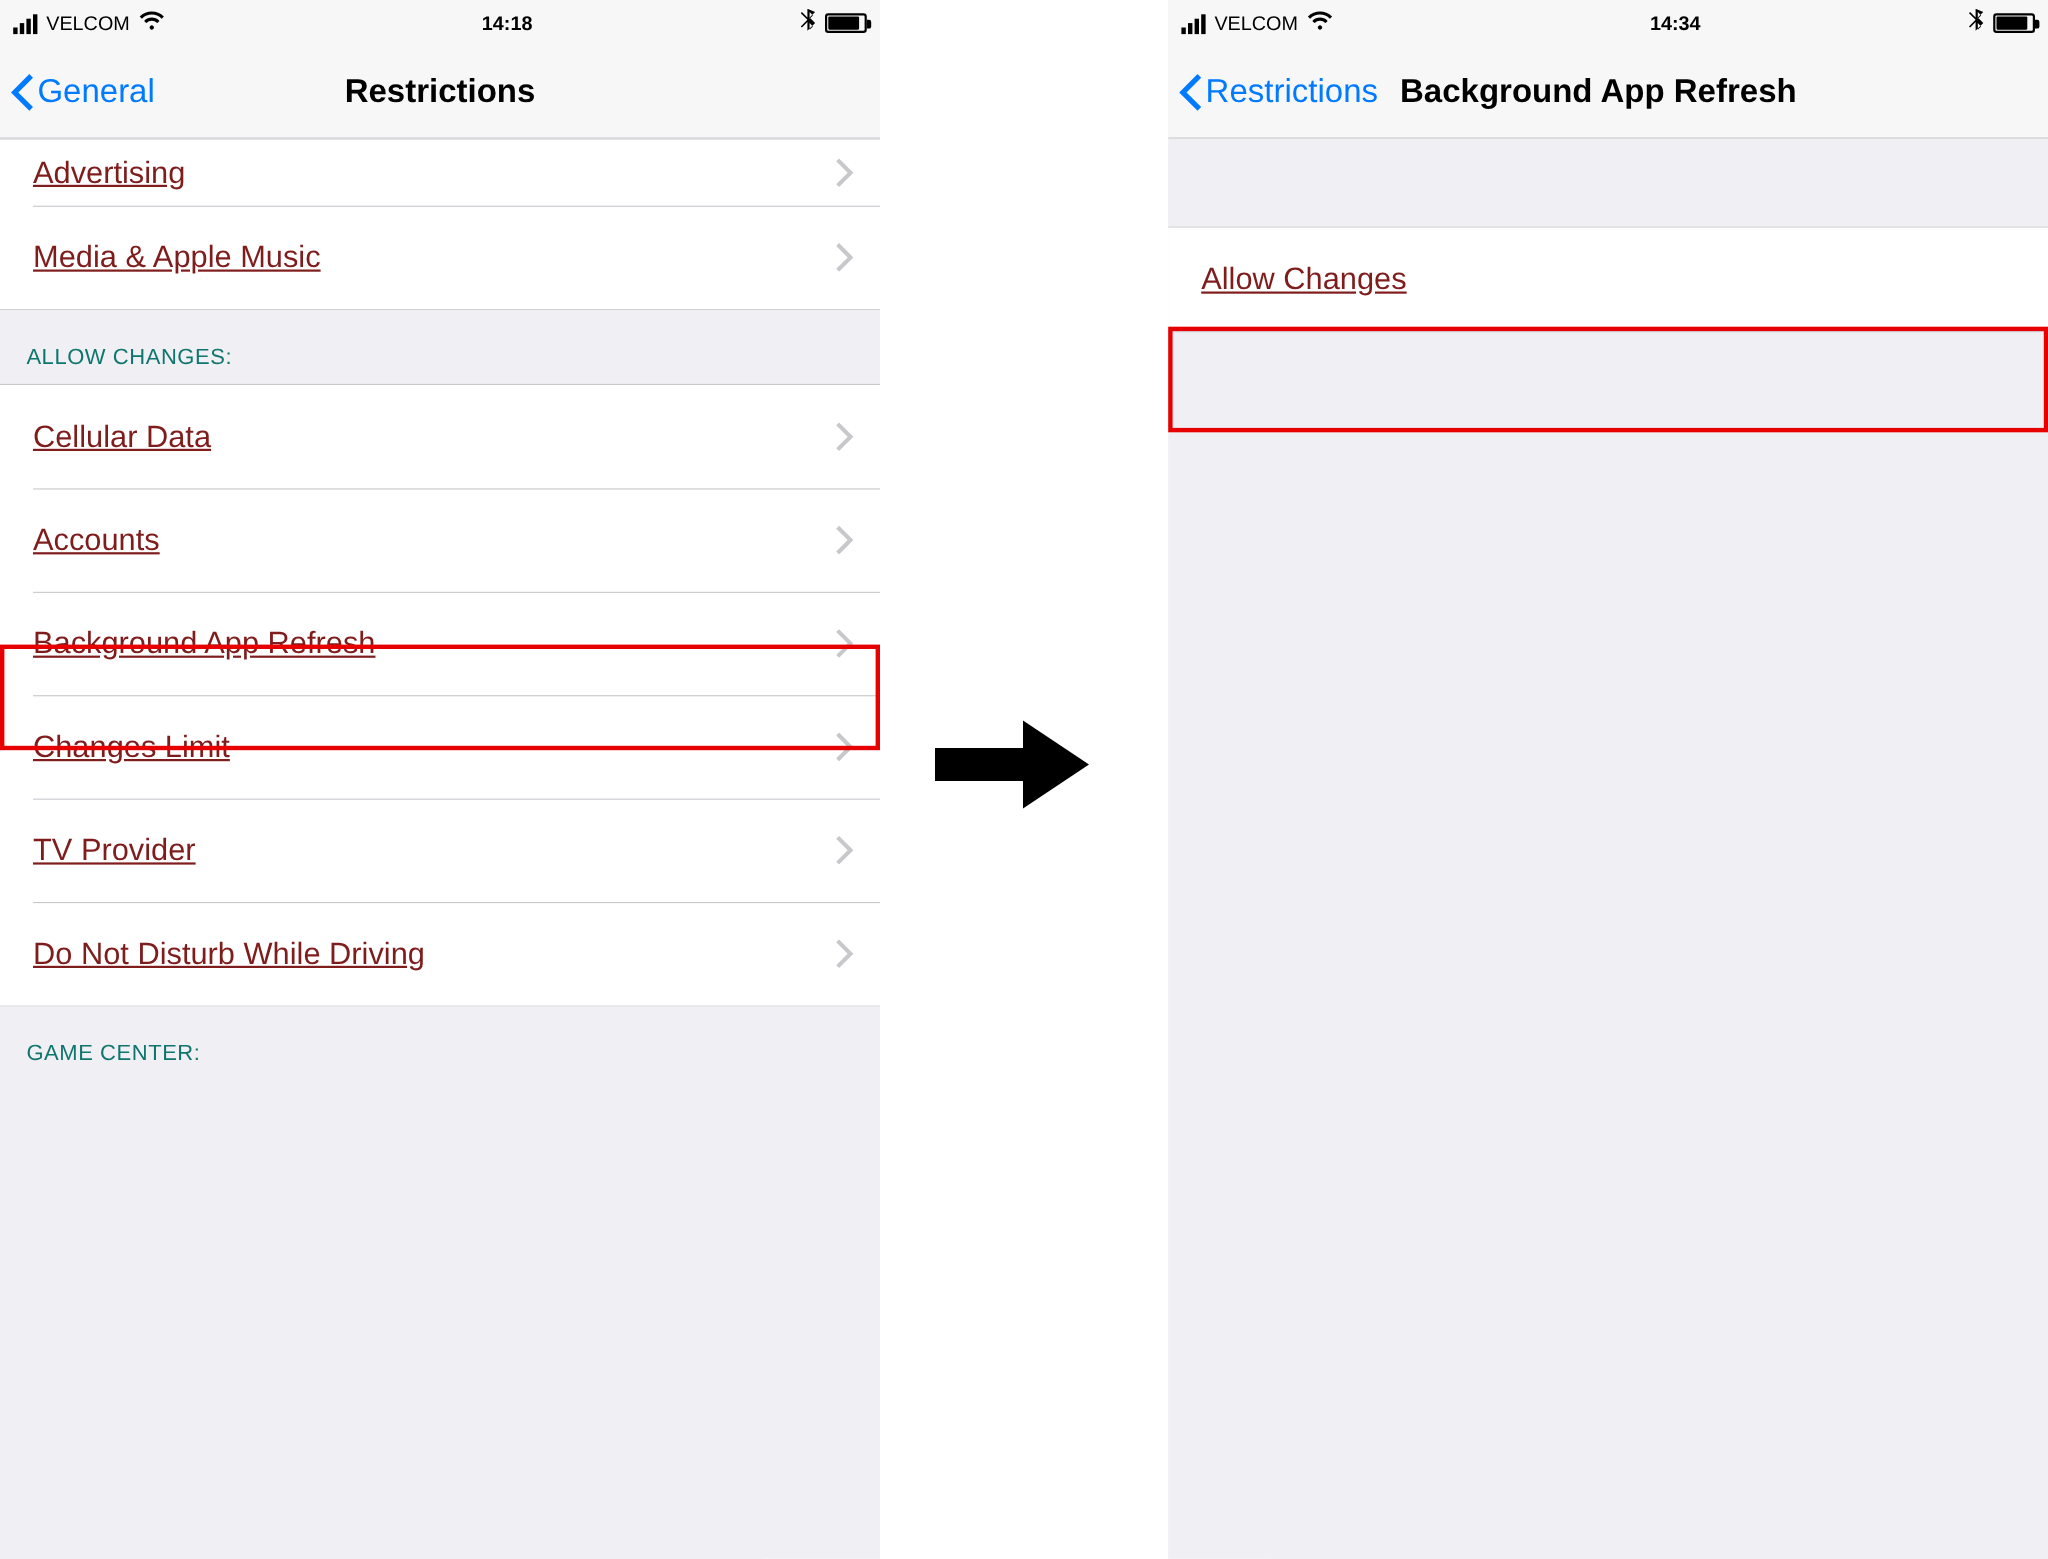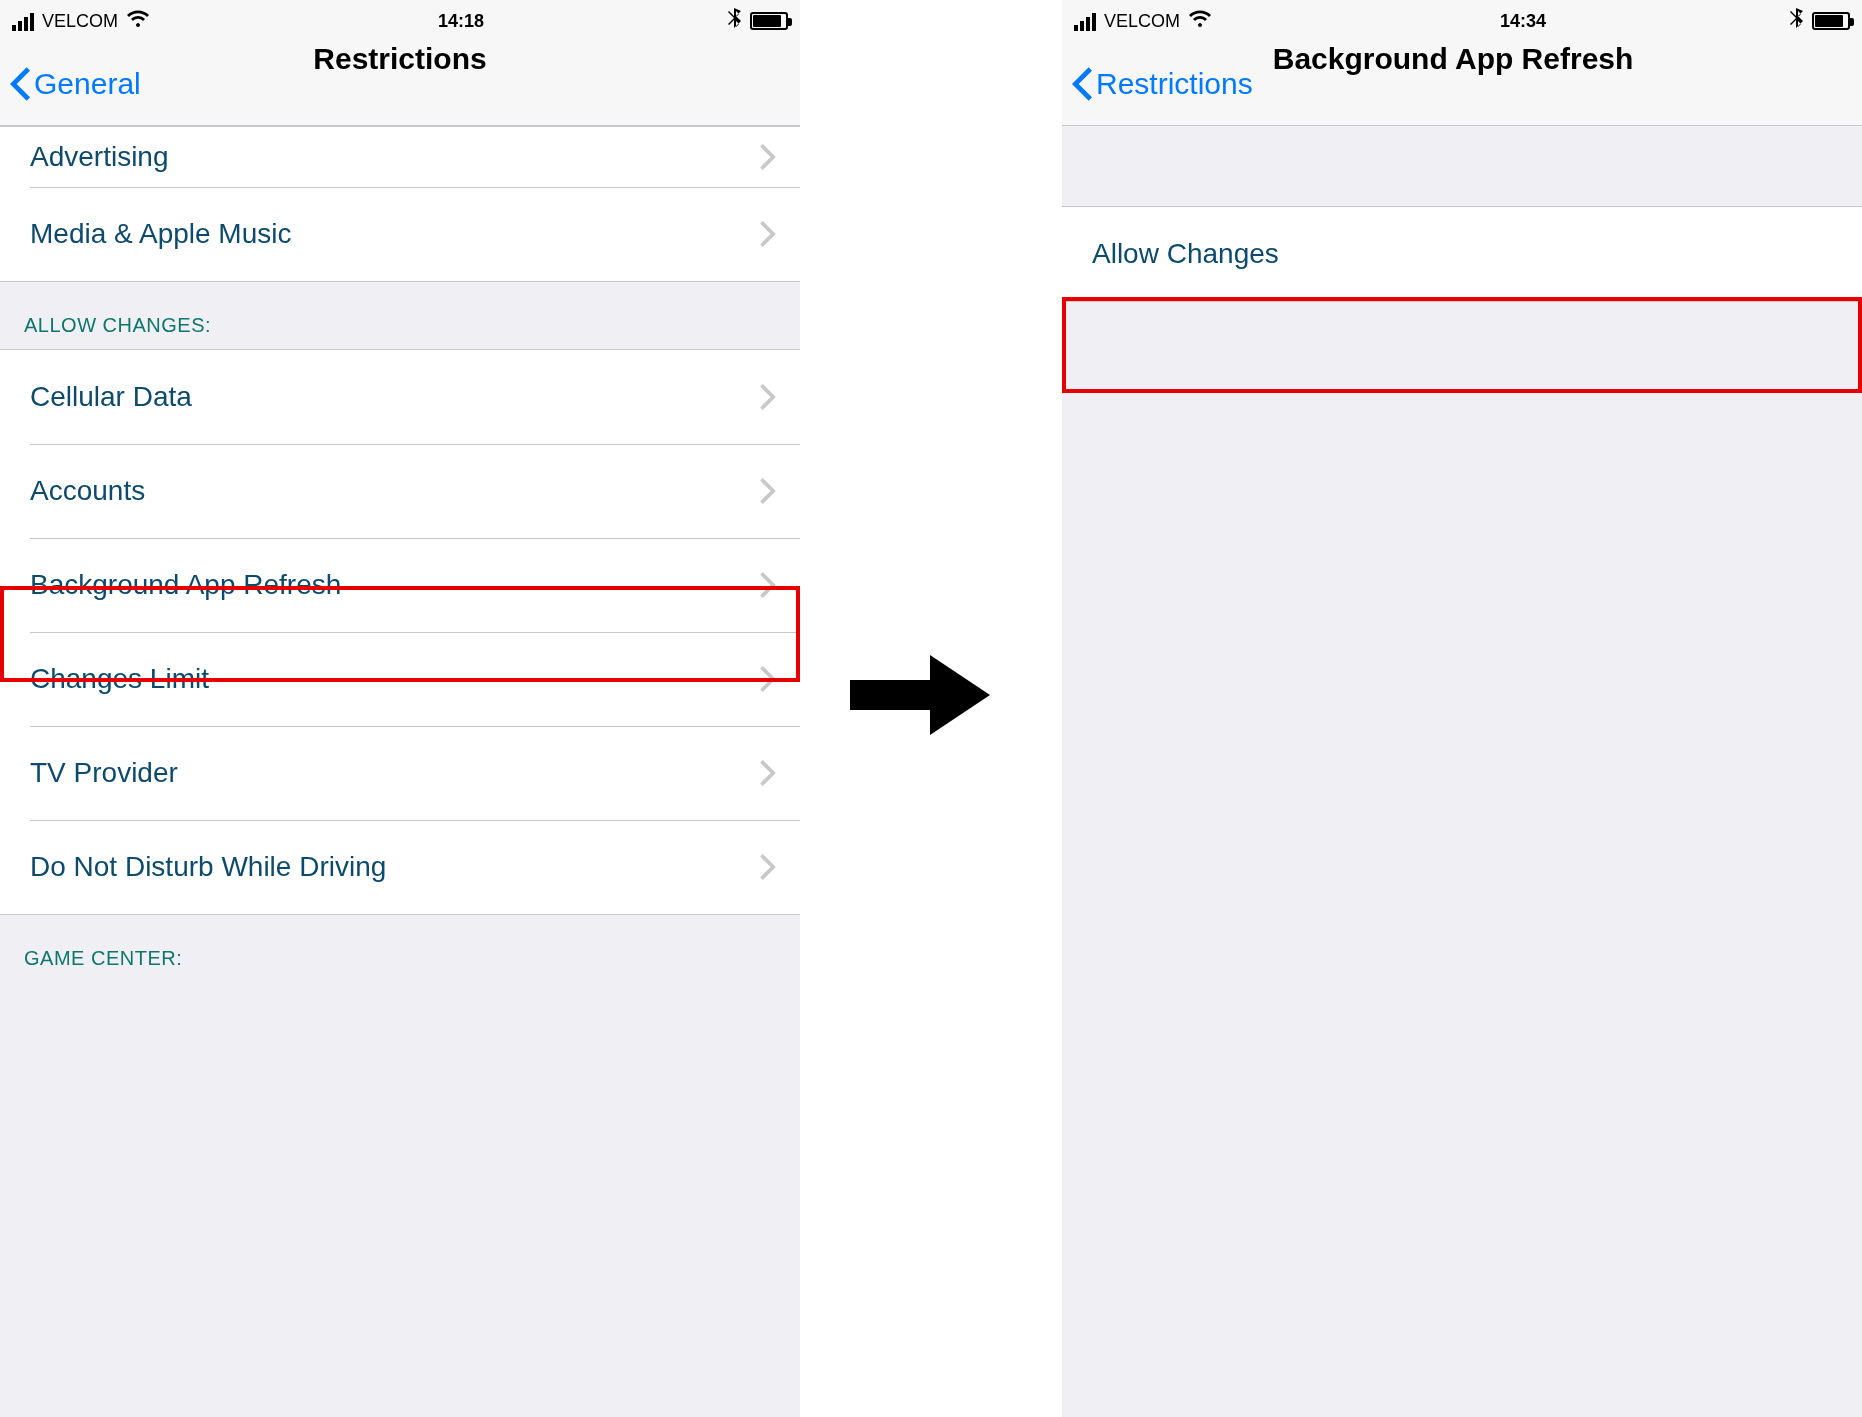--- a/index.html
+++ b/index.html
@@ -44,20 +44,21 @@
   .battery .shell::after { content:""; position:absolute; right:-6px; top:4px; width:4px; height:8px; background:#000; border-radius:0 2px 2px 0;}
   .battery .fill { position:absolute; left:1px; top:1px; bottom:1px; width:82%; background:#000; border-radius:1px;}
   .time { font-weight:600;margin-left:44px; }
 
   
   .nav-bar {
     height: 84px;
     background: #f7f7f8;
     border-bottom: 1px solid #c8c7cc;
     display:flex;
+    align-items:center;
     position:relative;
   }
   .nav-back {
     display:flex;
     align-items:center;
     color:#007aff;
     font-size:30px;
     padding-left:10px;
     cursor:pointer;
   }
@@ -91,21 +92,21 @@
     position:relative;
     cursor:pointer;
   }
   .row + .row::before {
     content:"";
     position:absolute;
     top:0; left:30px; right:0;
     height:1px;
     background:#c8c7cc;
   }
-  .row .label { font-size:28px; color:#0c4a6e; flex:1; }
+  .row .label { font-size:28px; color:#7f1d1d; flex:1;text-decoration:underline; }
   .chevron { color:#c7c7cc; }
   .checkmark { color:#007aff; margin-left:auto; }
   
   .highlight { position:absolute; border:4px solid #e70000; pointer-events:none; }
   .hl-left { left:0; top:586px; width:800px; height:96px; }
   .hl-right { left:1062px; top:297px; width:800px; height:96px; }
 
   
   .toggle {
     width:84px; height:50px; border-radius:25px; background:#4cd964; position:relative; margin-left:auto;

